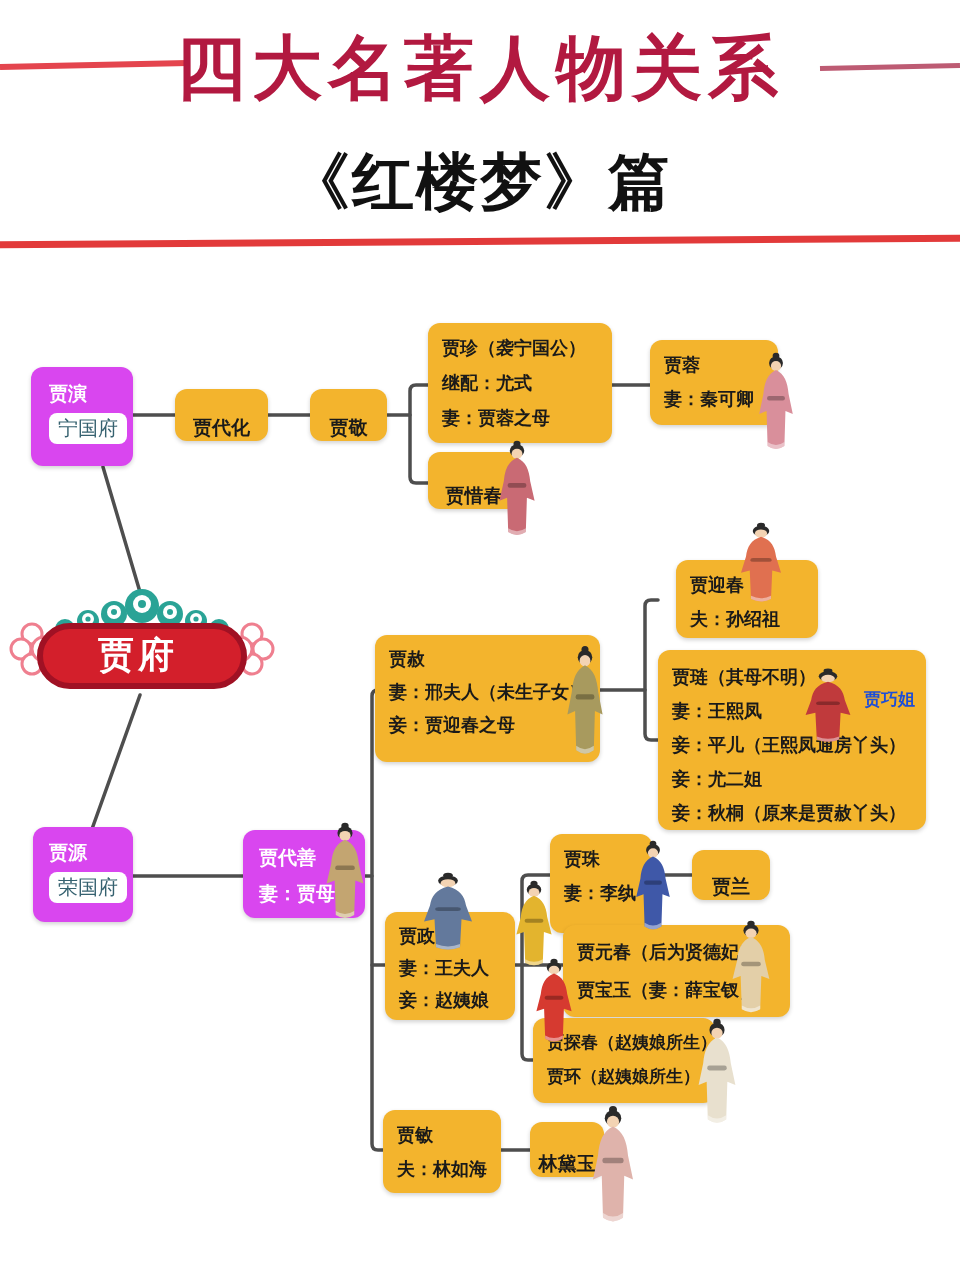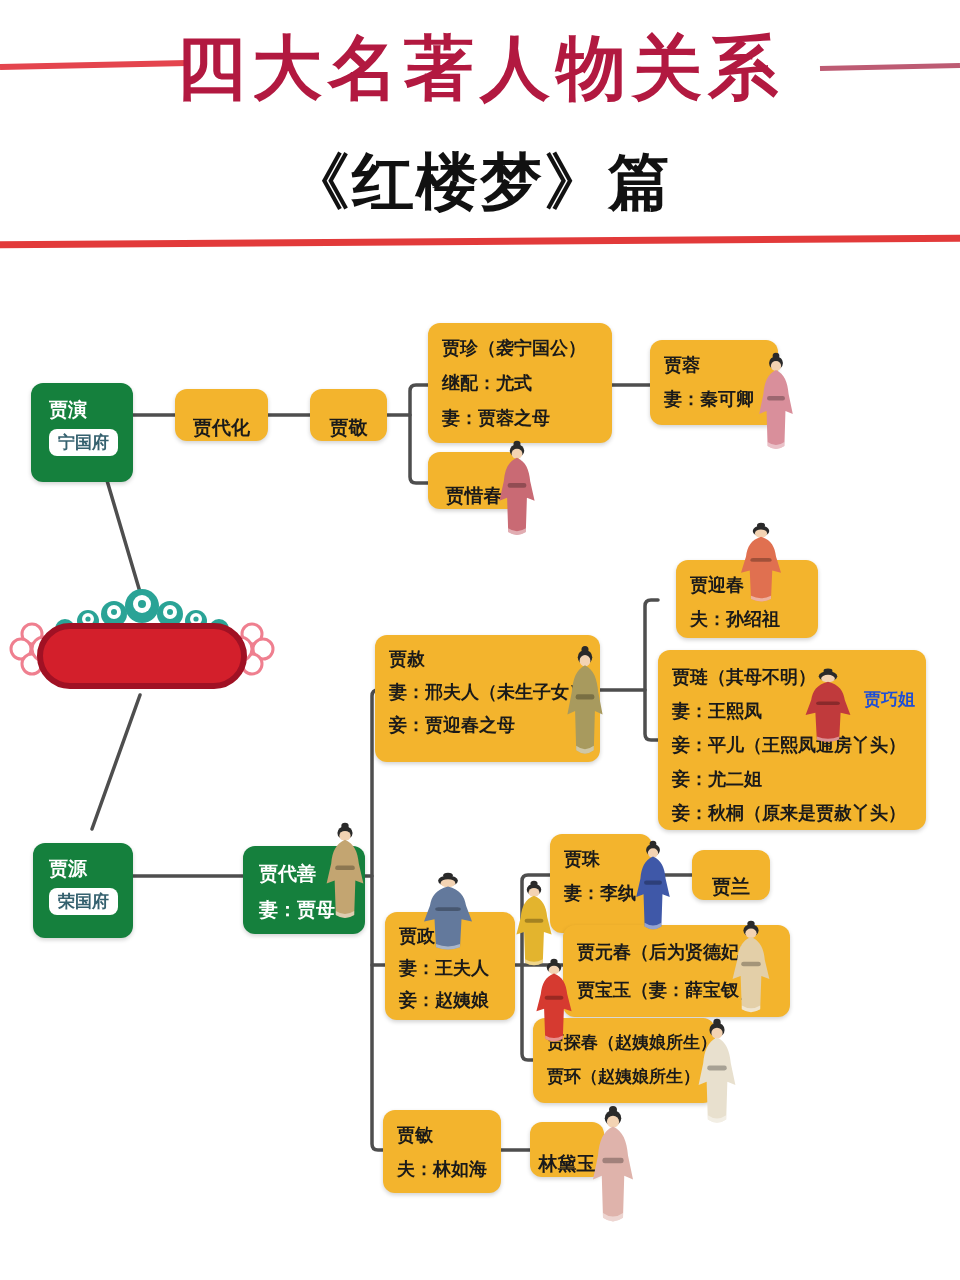--- a/index.html
+++ b/index.html
@@ -14,25 +14,25 @@
          transform:rotate(-1.2deg);transform-origin:left center;z-index:1;}
   .title-line-right{position:absolute;left:820px;top:66px;width:140px;height:5px;background:#bd5b73;
          transform:rotate(-1.2deg);transform-origin:left center;z-index:1;}
   .separator{position:absolute;left:-4px;top:238px;width:968px;height:7px;background:#e23a3a;
          transform:rotate(-0.4deg);z-index:1;}
   
   .wires{position:absolute;left:0;top:0;width:960px;height:1280px;z-index:1;}
   .node{position:absolute;border-radius:12px;box-sizing:border-box;z-index:3;
         box-shadow:0 2px 4px rgba(0,0,0,0.18);}
   .yellow{background:#f3b42d;color:#1a1a1a;}
-  .red{background:#15803d;color:#ffffff;margin-top:16px;}
+  .red{background:#d946ef;color:#ffffff;}
   .node .ln{font-weight:bold;font-size:18px;line-height:34px;white-space:nowrap;}
   .pad{padding:8px 14px;}
   .center{display:flex;align-items:flex-end;justify-content:center;font-weight:bold;font-size:19px;}
-  .badge{display:inline-block;background:#ffffff;color:#35616f;font-weight:bold;font-size:17px;
+  .badge{display:inline-block;background:#ffffff;color:#35616f;font-weight:normal;font-size:20px;
          padding:2px 9px;border-radius:8px;margin-top:6px;}
   .redname{font-weight:bold;font-size:19px;line-height:26px;}
   
   .banner{position:absolute;left:8px;top:586px;width:268px;height:112px;z-index:4;}
   .banner-label{position:absolute;left:38px;top:626px;width:200px;height:58px;z-index:5;
          display:flex;align-items:center;justify-content:center;color:#ffffff;
          font-size:36px;font-weight:900;letter-spacing:4px;}
   
   .figure{position:absolute;z-index:5;}
   .bracket-label{position:absolute;left:864px;top:688px;z-index:6;font-weight:bold;
@@ -119,20 +119,21 @@
         <circle cx="188" cy="33" r="6" fill="#ffffff"></circle>
         <circle cx="188" cy="33" r="2.6" fill="#2aa396"></circle>
       <circle cx="57" cy="43" r="10" fill="#2aa396"></circle>
         <circle cx="211" cy="43" r="10" fill="#2aa396"></circle>
       <circle cx="45" cy="86" r="9" fill="#2aa396"></circle>
         <circle cx="223" cy="86" r="9" fill="#2aa396"></circle>
     </g>
 
     <rect x="32" y="40" width="204" height="60" rx="30" fill="#d31f2b" stroke="#a01124" stroke-width="6"></rect>
   </svg>
+  <div class="banner-label">贾府</div>
 
   <div class="node red" id="n-jiayan" style="left:31px;top:367px;width:102px;height:99px;padding:14px 0 0 18px;">
     <div class="redname">贾演</div>
     <span class="badge">宁国府</span>
   </div>
 
   <div class="node yellow center" id="n-jiadaihua" style="left:175px;top:389px;width:93px;height:52px;">
     <div>贾代化</div>
   </div>
 

